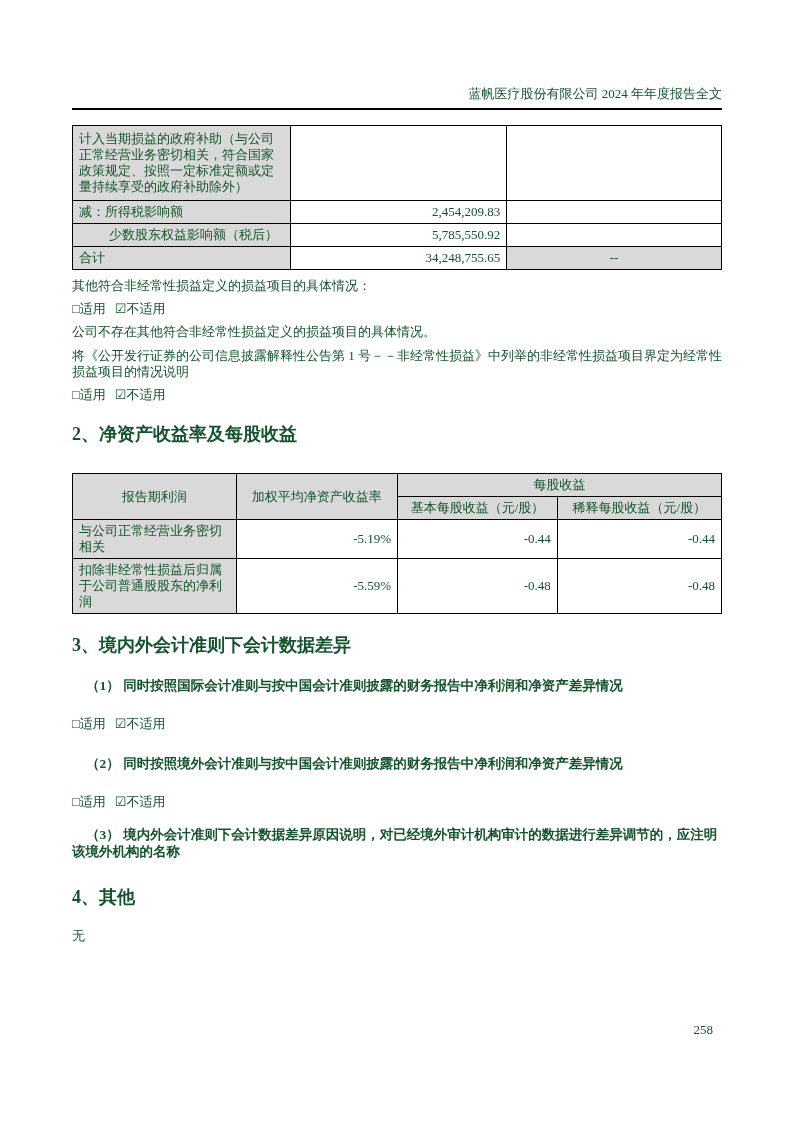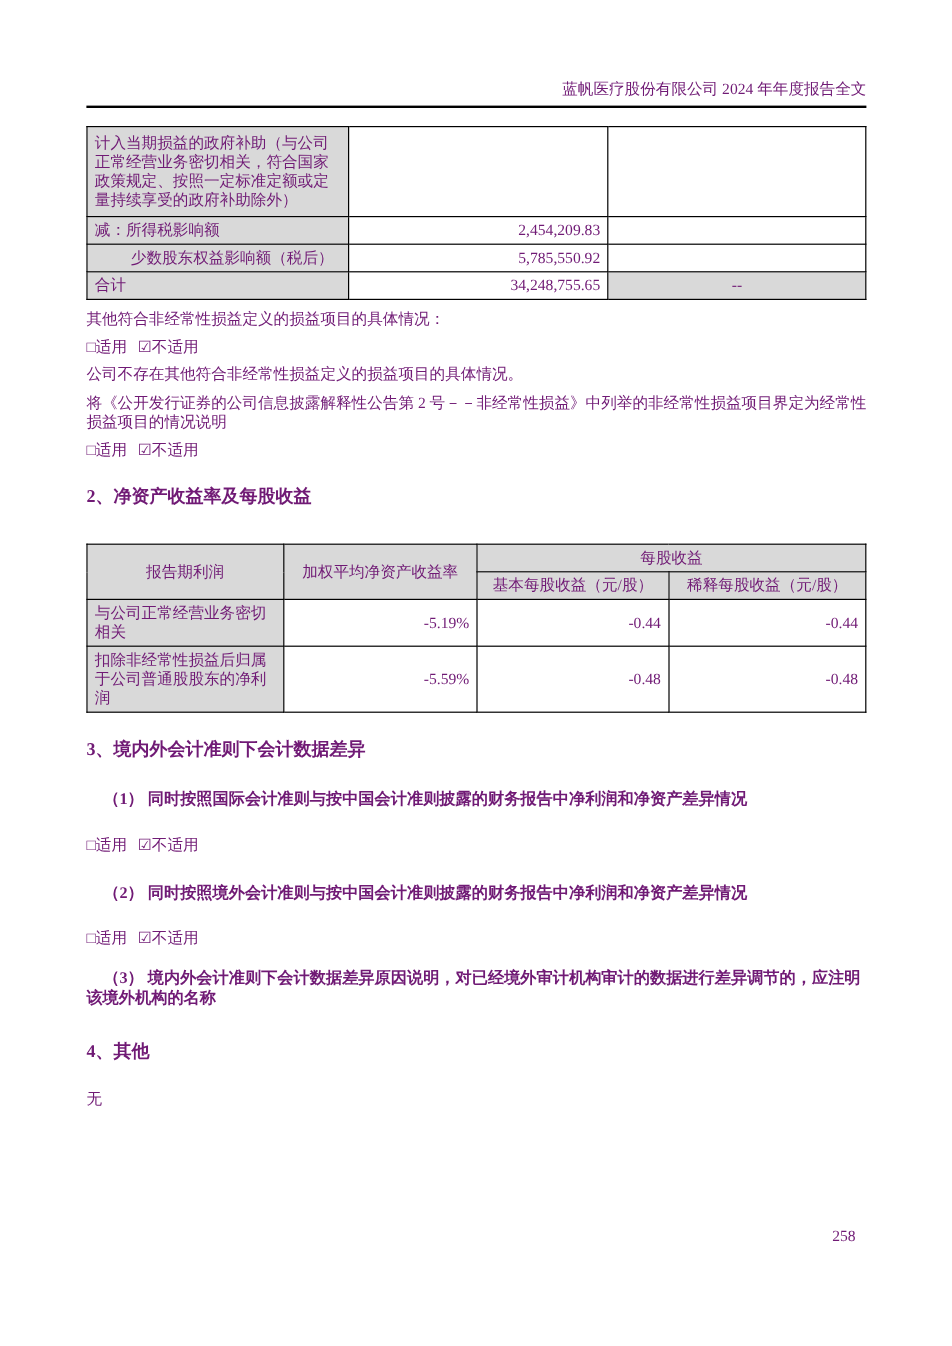--- a/index.html
+++ b/index.html
@@ -1,22 +1,22 @@
 <!DOCTYPE html>
 <html><head>
 <meta charset="utf-8">
 <style>
   * { box-sizing: border-box; }
   html, body { margin: 0; padding: 0; background: #ffffff; }
   .page {
     width: 793px; height: 1122px; margin: 0 auto; background: #ffffff;
-    position: relative; color: #701a75;
+    position: relative; color: #14532d;
     font-family: "Liberation Serif", "DejaVu Serif", serif;
     font-size: 13px; line-height: 16px;
-    padding: 66px 71px 0 72px;
+    padding: 86px 71px 0 72px;
   }
   
   .doc-header { border-bottom: 2px solid #000; padding-bottom: 6px; }
   .doc-header .title { display: block; text-align: right; font-size: 13px; }
   
   table { width: 100%; border-collapse: collapse; table-layout: fixed; font-size: 13px; }
   td {
     border: 1px solid #000; padding: 3px 6px; line-height: 16px;
     vertical-align: middle; word-break: break-all; overflow: hidden;
   }
@@ -30,21 +30,21 @@
   .tbl2 .hdr { text-align: center; height: 22px; }
   .tbl2 .body-row td { height: 36px; }
   
   p { margin: 0; }
   .para { margin-top: 7px; line-height: 16px; }
   .para-wide { margin-top: 8px; line-height: 16px; }
   .applicability { margin-top: 7px; }
   .applicability .chk { font-size: 13px; }
   .applicability .seg2 { margin-left: 9px; }
   
-  .h-main { font-weight: bold; font-size: 15px; line-height: 18px; margin-top: 22px; }
+  .h-main { font-weight: bold; font-size: 18px; line-height: 18px; margin-top: 22px; }
   .h-sub  { font-weight: bold; font-size: 13.5px; line-height: 17px; margin-top: 23px; text-indent: 14px; }
   .gap-lg { margin-top: 22px; }
   .gap-md { margin-top: 16px; }
   .plain { margin-top: 22px; }
   
   .page-number { position: absolute; top: 1022px; right: 80px; font-size: 13px; }
 </style>
 </head>
 <body>
 
@@ -85,21 +85,21 @@
     </table>
 
   <p class="para-wide">其他符合非经常性损益定义的损益项目的具体情况：</p>
 
   <p class="applicability">
     <span class="chk">□</span><span>适用</span><span class="chk seg2">☑</span><span>不适用</span>
   </p>
 
   <p class="para">公司不存在其他符合非经常性损益定义的损益项目的具体情况。</p>
 
-  <p class="para-wide">将《公开发行证券的公司信息披露解释性公告第 2 号－－非经常性损益》中列举的非经常性损益项目界定为经常性损益项目的情况说明</p>
+  <p class="para-wide">将《公开发行证券的公司信息披露解释性公告第 1 号－－非经常性损益》中列举的非经常性损益项目界定为经常性损益项目的情况说明</p>
 
   <p class="applicability">
     <span class="chk">□</span><span>适用</span><span class="chk seg2">☑</span><span>不适用</span>
   </p>
 
   <p class="h-main">2、净资产收益率及每股收益</p>
 
   <table class="tbl2">
     <colgroup>
         <col style="width:25.2%">

